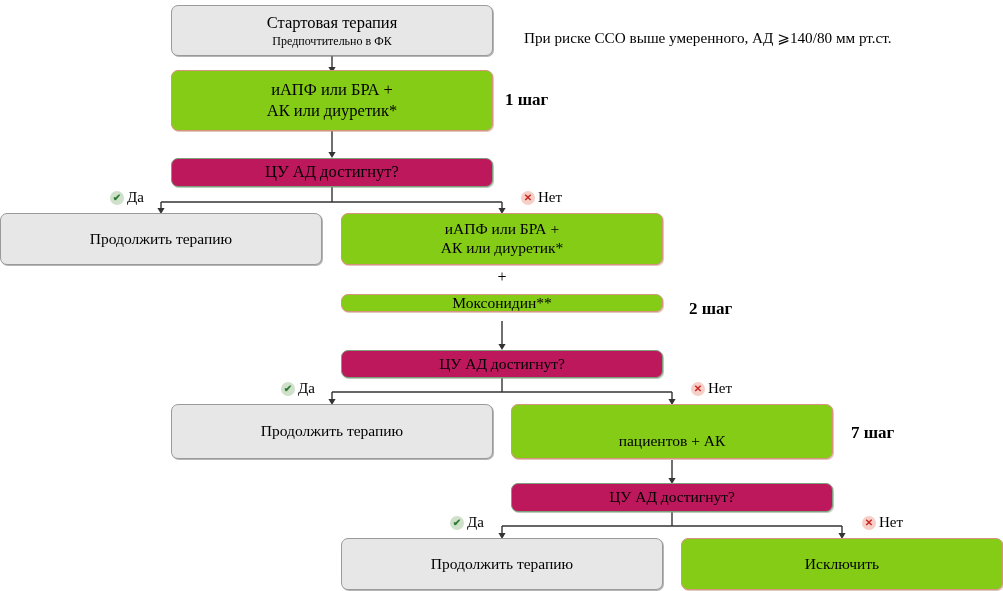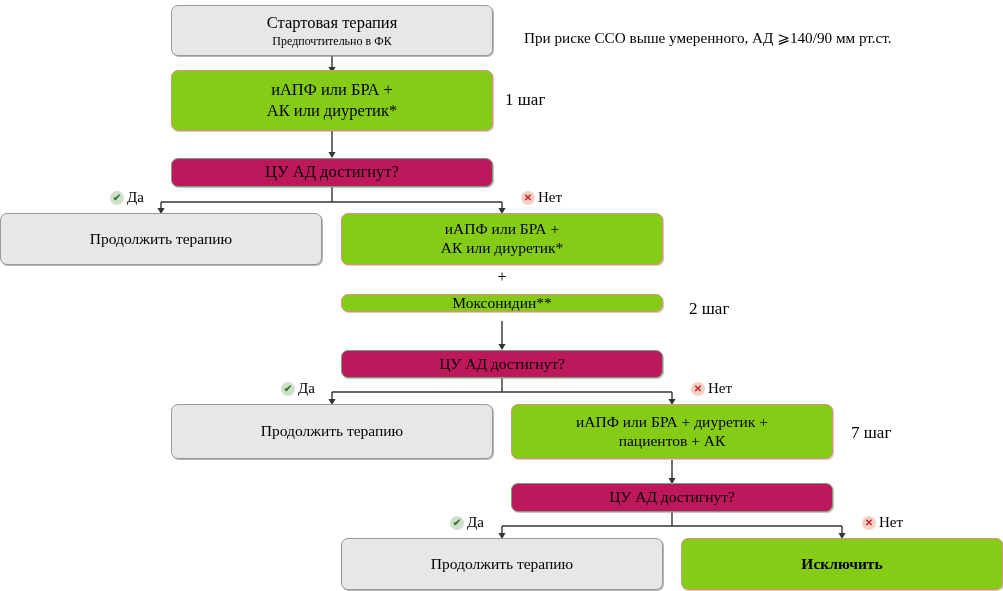--- a/index.html
+++ b/index.html
@@ -18,21 +18,21 @@
   .b-pink{background:#84cc16;border:1.3px solid #d79480;
           box-shadow:1px 1px 0 rgba(200,140,120,.5);}
   .b-green{background:#be185d;border:1.3px solid #7d9e7c;
            box-shadow:1px 1px 0 rgba(130,160,130,.55);}
 
   .fs16{font-size:16.5px;}
   .fs15{font-size:15.5px;}
 
   .note{position:absolute;font-size:15.2px;line-height:1.42;white-space:pre-line;}
 
-  .steplbl{position:absolute;font-weight:normal;font-size:17px;
+  .steplbl{position:absolute;font-weight:bold;font-size:17px;
            font-family:"Liberation Serif","DejaVu Serif",serif;}
 
   .plus{position:absolute;font-size:16px;text-align:center;}
 
   svg.wires{position:absolute;left:0;top:0;width:1003px;height:591px;
             pointer-events:none;overflow:visible;}
 
   .tag{position:absolute;display:flex;align-items:center;font-size:15px;}
   .tag .glyph{display:inline-flex;align-items:center;justify-content:center;
               width:14px;height:14px;border-radius:50%;margin-right:3px;
@@ -71,21 +71,21 @@
 
     <line x1="672" y1="460" x2="672" y2="481" stroke="#333" stroke-width="1.4" marker-end="url(#ar)"></line>
 
     <line x1="672" y1="512" x2="672" y2="526" stroke="#333" stroke-width="1.4"></line>
     <line x1="502" y1="526" x2="842" y2="526" stroke="#333" stroke-width="1.4"></line>
     <line x1="502" y1="526" x2="502" y2="536" stroke="#333" stroke-width="1.4" marker-end="url(#ar)"></line>
     <line x1="842" y1="526" x2="842" y2="536" stroke="#333" stroke-width="1.4" marker-end="url(#ar)"></line>
   </svg>
 
   <div class="note" style="left:524px;top:5px;width:475px;">
-    <div>При риске ССО выше умеренного, АД ⩾140/90 мм рт.ст.</div>
+    <div>При риске ССО выше умеренного, АД ⩾140/80 мм рт.ст.</div>
   </div>
 
   <div class="box b-gray fs16" style="left:171px;top:5px;width:322px;height:51px;">
     <span class="txt">
       <span>Стартовая терапия</span>
       <span class="sub">Предпочтительно в ФК</span>
     </span>
   </div>
 
   <div class="box b-pink fs16" style="left:171px;top:70px;width:322px;height:61px;">
@@ -139,21 +139,21 @@
     <span class="glyph g-no">✕</span>
     <span>Нет</span>
   </div>
 
   <div class="box b-gray fs15" style="left:171px;top:404px;width:322px;height:55px;">
     <span class="txt">Продолжить терапию</span>
   </div>
 
   <div class="box b-pink fs15" style="left:511px;top:404px;width:322px;height:55px;">
     <span class="txt">
-      <span>иАПФ или БРА + диуретик +</span><br>
+      <br>
       <span>пациентов + АК</span>
     </span>
   </div>
   <div class="steplbl" style="left:851px;top:423px;">7 шаг</div>
 
   <div class="box b-green fs15" style="left:511px;top:483px;width:322px;height:29px;">
     <span class="txt">ЦУ АД достигнут?</span>
   </div>
 
   <div class="tag" style="left:450px;top:514px;">
@@ -162,19 +162,19 @@
   </div>
   <div class="tag" style="left:862px;top:514px;">
     <span class="glyph g-no">✕</span>
     <span>Нет</span>
   </div>
 
   <div class="box b-gray fs15" style="left:341px;top:538px;width:322px;height:52px;">
     <span class="txt">Продолжить терапию</span>
   </div>
 
-  <div class="box b-pink fs15" style="left:681px;top:538px;width:322px;height:52px;font-weight:bold;">
+  <div class="box b-pink fs15" style="left:681px;top:538px;width:322px;height:52px;">
     <span class="txt">
       <span>Исключить</span><br>
     </span>
   </div>
 
 </div>
 
 </body></html>

